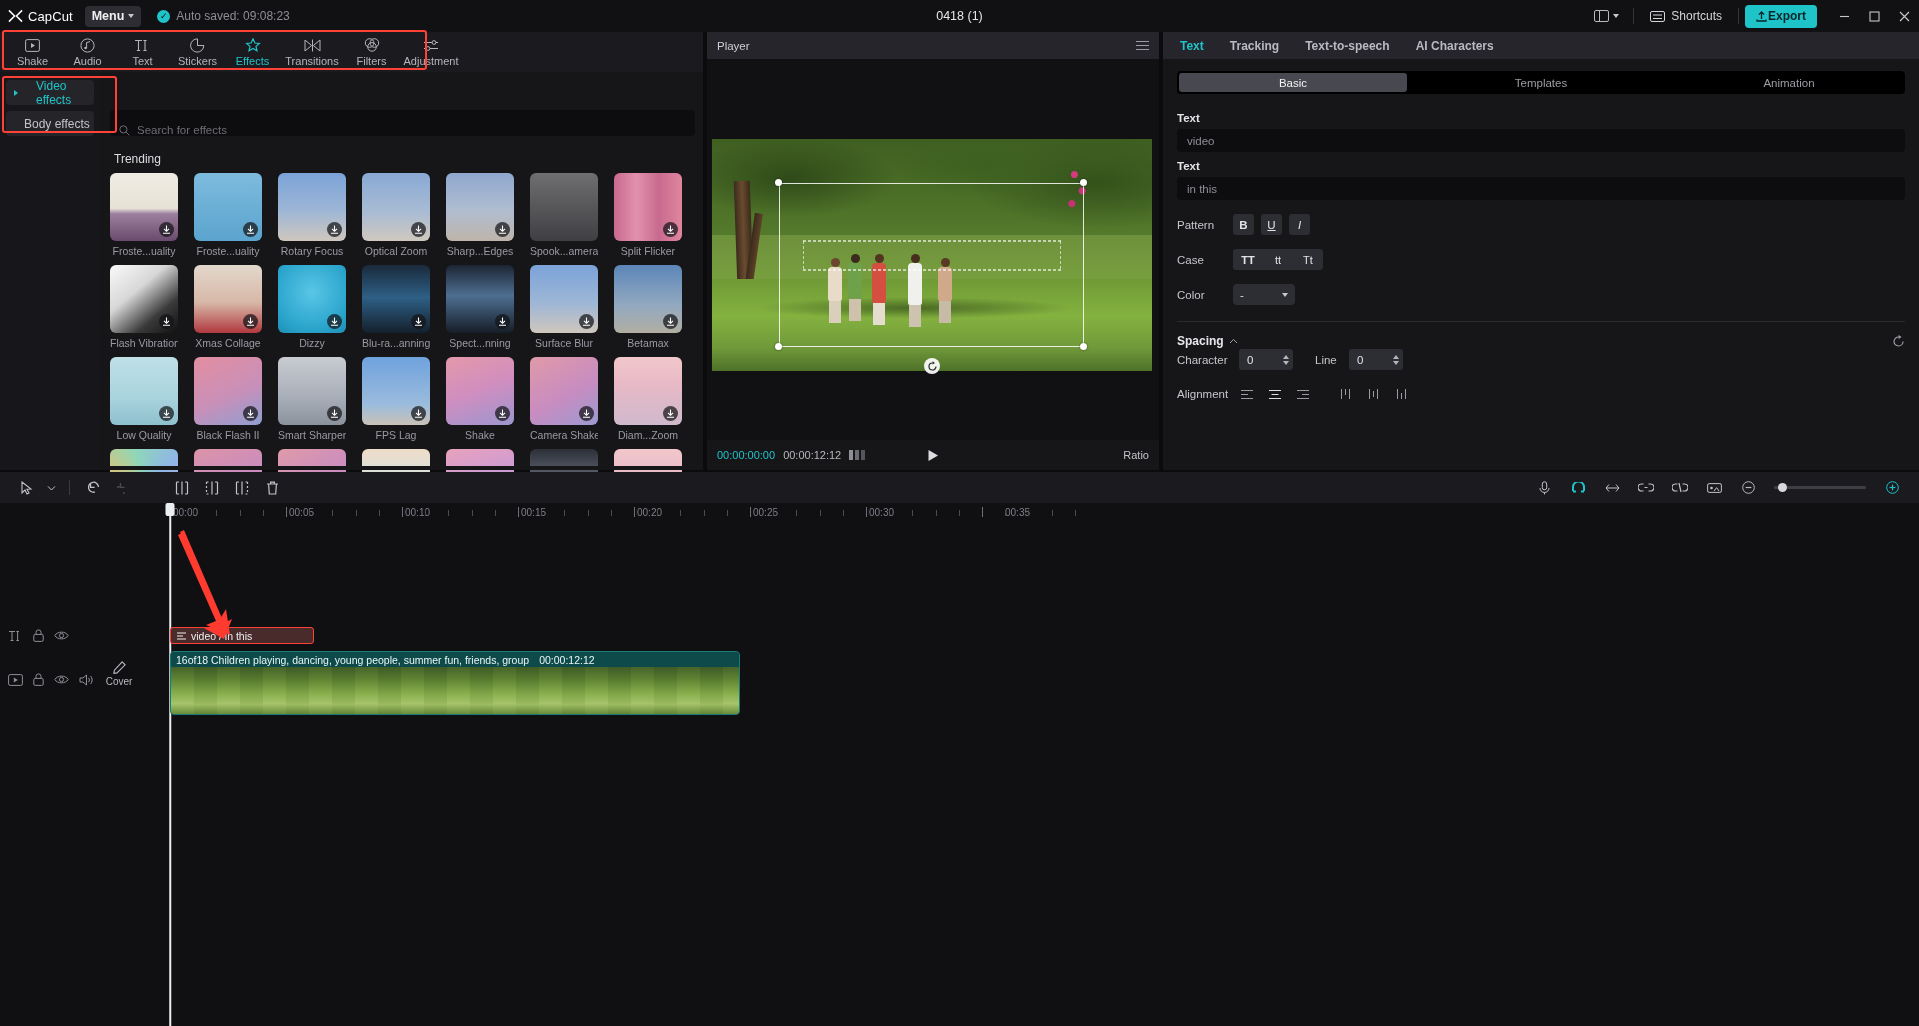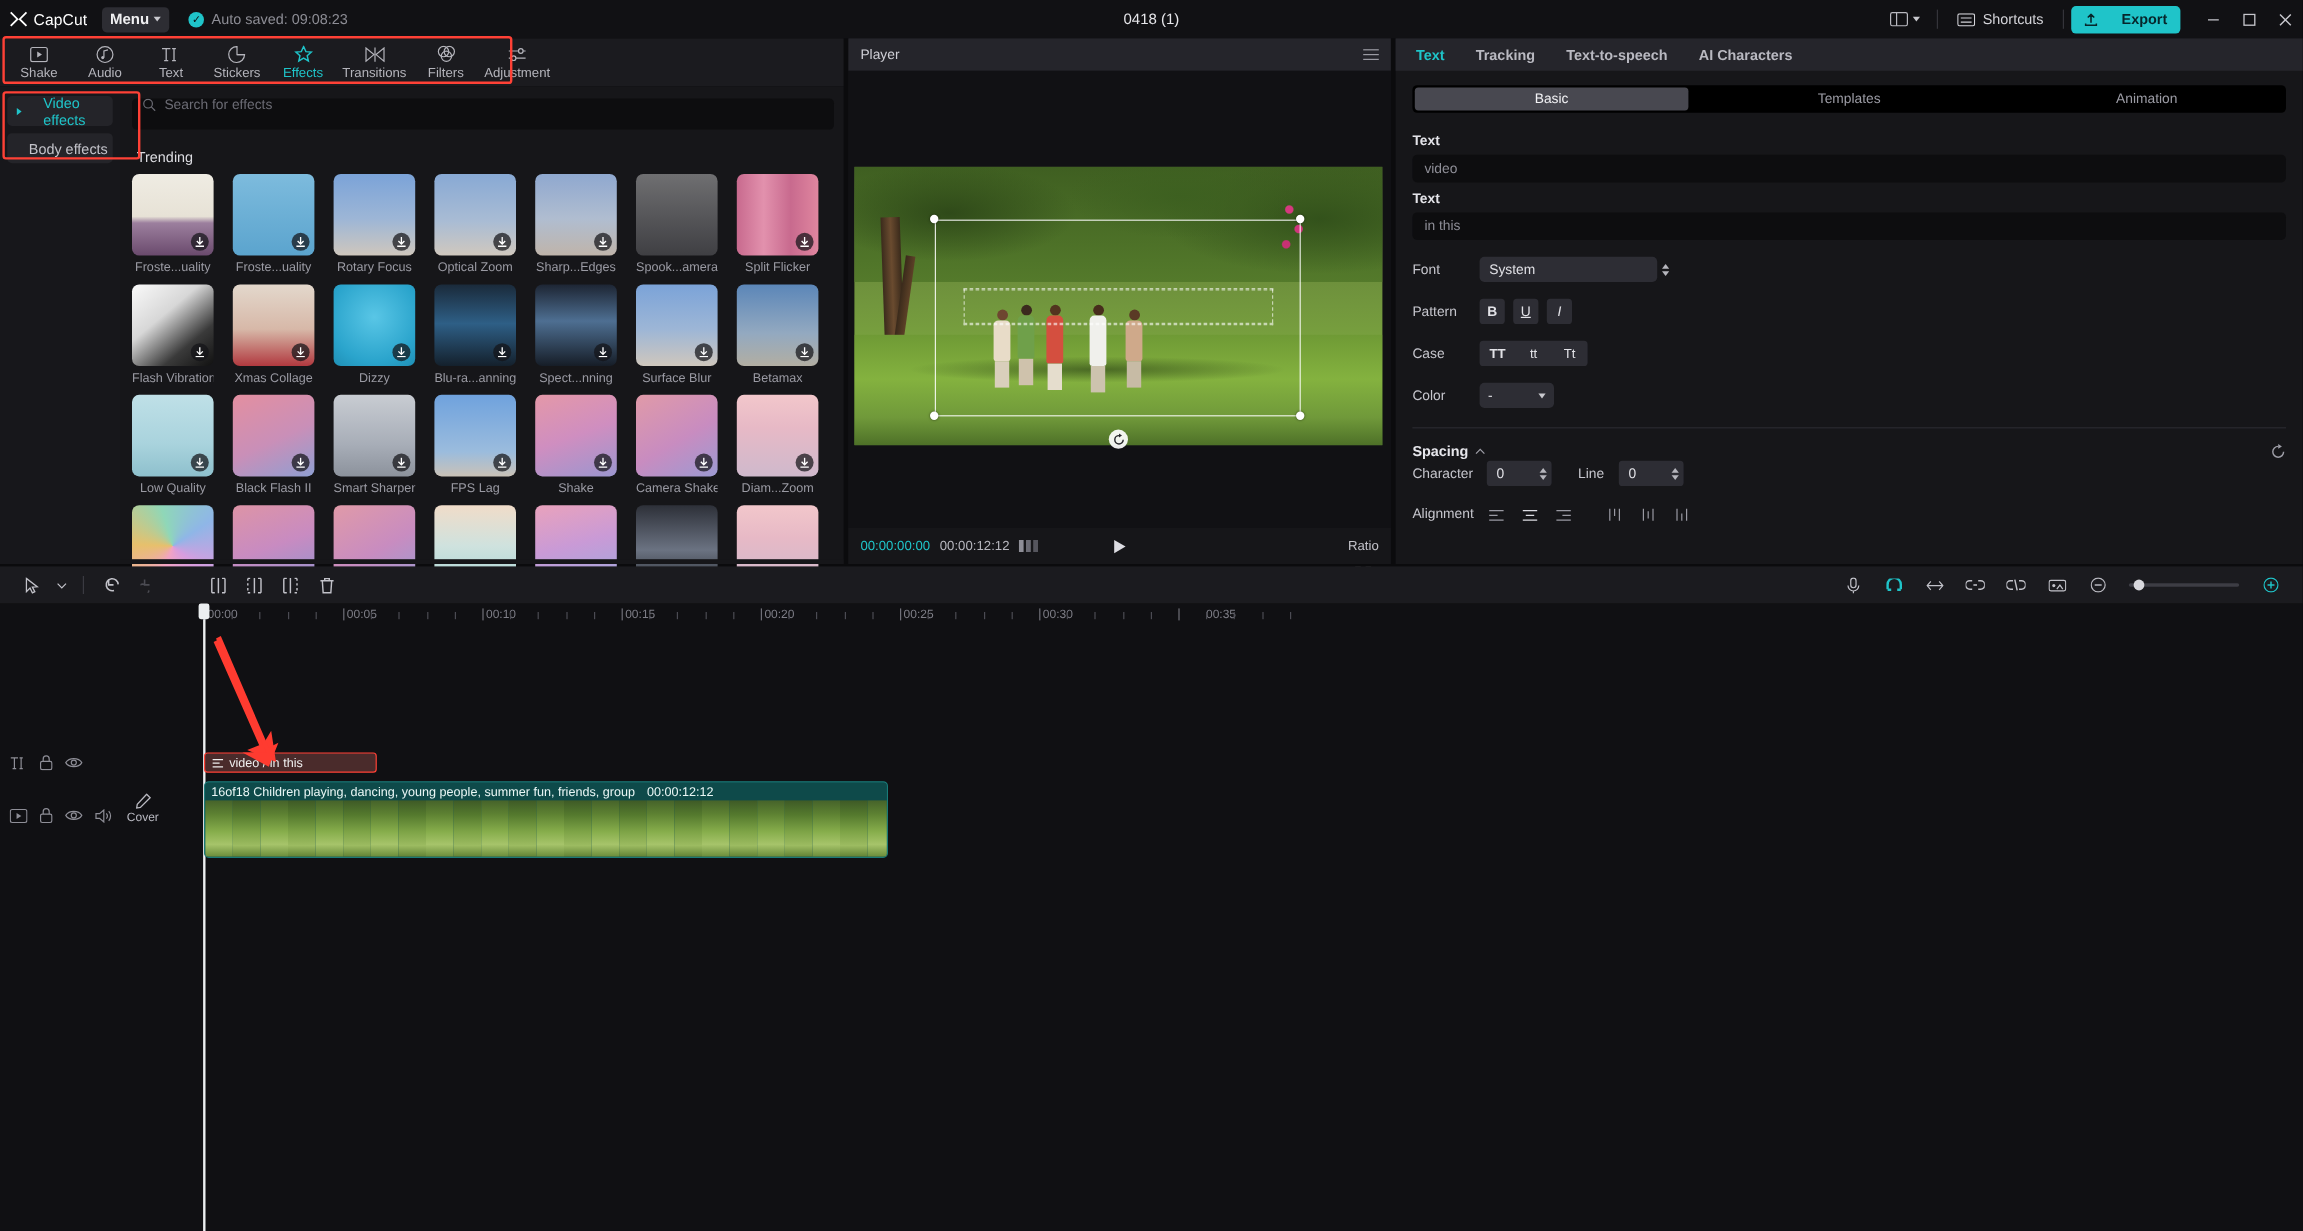--- a/index.html
+++ b/index.html
@@ -40,21 +40,21 @@
   }
   .tb-right { margin-left: auto; display: flex; align-items: center; gap: 0; padding-right: 0; }
   .tb-icon-btn { height: 32px; display: flex; align-items: center; gap: 4px; padding: 0 8px; color: #b9b9c0; }
   .shortcuts-btn {
     display: flex; align-items: center; gap: 6px; font-size: 12px; color: #d4d4d9;
     padding: 0 10px; height: 22px;
   }
   .divider-v { width: 1px; height: 16px; background: #34343a; margin: 0 6px; }
   .export-btn {
     background: #1fc4c9; color: #06262b; border-radius: 4px; height: 23px;
-    display: flex; align-items: center; gap: 20px; padding: 0 11px;
+    display: flex; align-items: center; gap: 1px; padding: 0 11px;
     font-size: 12px; font-weight: 600; margin-right: 12px;
   }
   .win-btn { width: 30px; height: 32px; display: flex; align-items: center; justify-content: center; color: #c6c6cc; font-size: 12px; }
 
   
   .tooltabs {
     position: absolute; left: 0; top: 32px; width: 703px; height: 40px;
     background: #1b1b1f; display: flex; align-items: center; padding-left: 6px; gap: 2px;
   }
   .tooltab {
@@ -89,22 +89,22 @@
   .nav-item.sub { padding-left: 18px; }
 
   .redbox-nav {
     position: absolute; left: 2px; top: 76px; width: 115px; height: 57px;
     border: 2.5px solid #ff4136; border-radius: 3px; pointer-events: none; z-index: 6;
   }
 
   .effects-main { flex: 1; height: 100%; position: relative; padding: 10px 8px 0 10px; }
   .searchbar {
     height: 26px; background: #0d0d0f; border-radius: 4px;
-    display: flex; align-items: flex-start; gap: 7px; padding: 0 9px;
-    font-size: 11.5px; color: #6c6c75; width: 585px;
+    display: flex; align-items: flex-end; gap: 7px; padding: 0 9px;
+    font-size: 11.5px; color: #6c6c75; width: 585px; margin-top: 28px;
   }
   .section-title { font-size: 12px; color: #dcdce1; margin: 16px 0 7px 4px; }
 
   .eff-grid { display: flex; flex-wrap: wrap; gap: 0 16px; }
   .eff-cell { width: 68px; margin-bottom: 8px; }
   .eff-thumb {
     width: 68px; height: 68px; border-radius: 6px; position: relative; overflow: hidden;
     background: #2a2a30;
   }
   .eff-thumb .dl {
@@ -828,30 +828,20 @@
       <div class="seg active">Basic</div>
       <div class="seg">Templates</div>
       <div class="seg">Animation</div>
     </div>
     <div class="rp-body">
       <div class="field-label">Text</div>
       <div class="text-input">video</div>
       <div class="field-label">Text</div>
       <div class="text-input">in this</div>
 
-      <div class="row">
-        <span class="row-label">Font</span>
-        <div class="font-select">
-          <span>System</span>
-        </div>
-        <span class="spin">
-            <i class="up"></i>
-            <i class="dn"></i>
-          </span>
-      </div>
 
       <div class="row">
         <span class="row-label">Pattern</span>
         <div class="sbox" style="font-weight:700">B</div>
         <div class="sbox" style="text-decoration:underline">U</div>
         <div class="sbox" style="font-style:italic">I</div>
       </div>
 
       <div class="row">
         <span class="row-label">Case</span>

